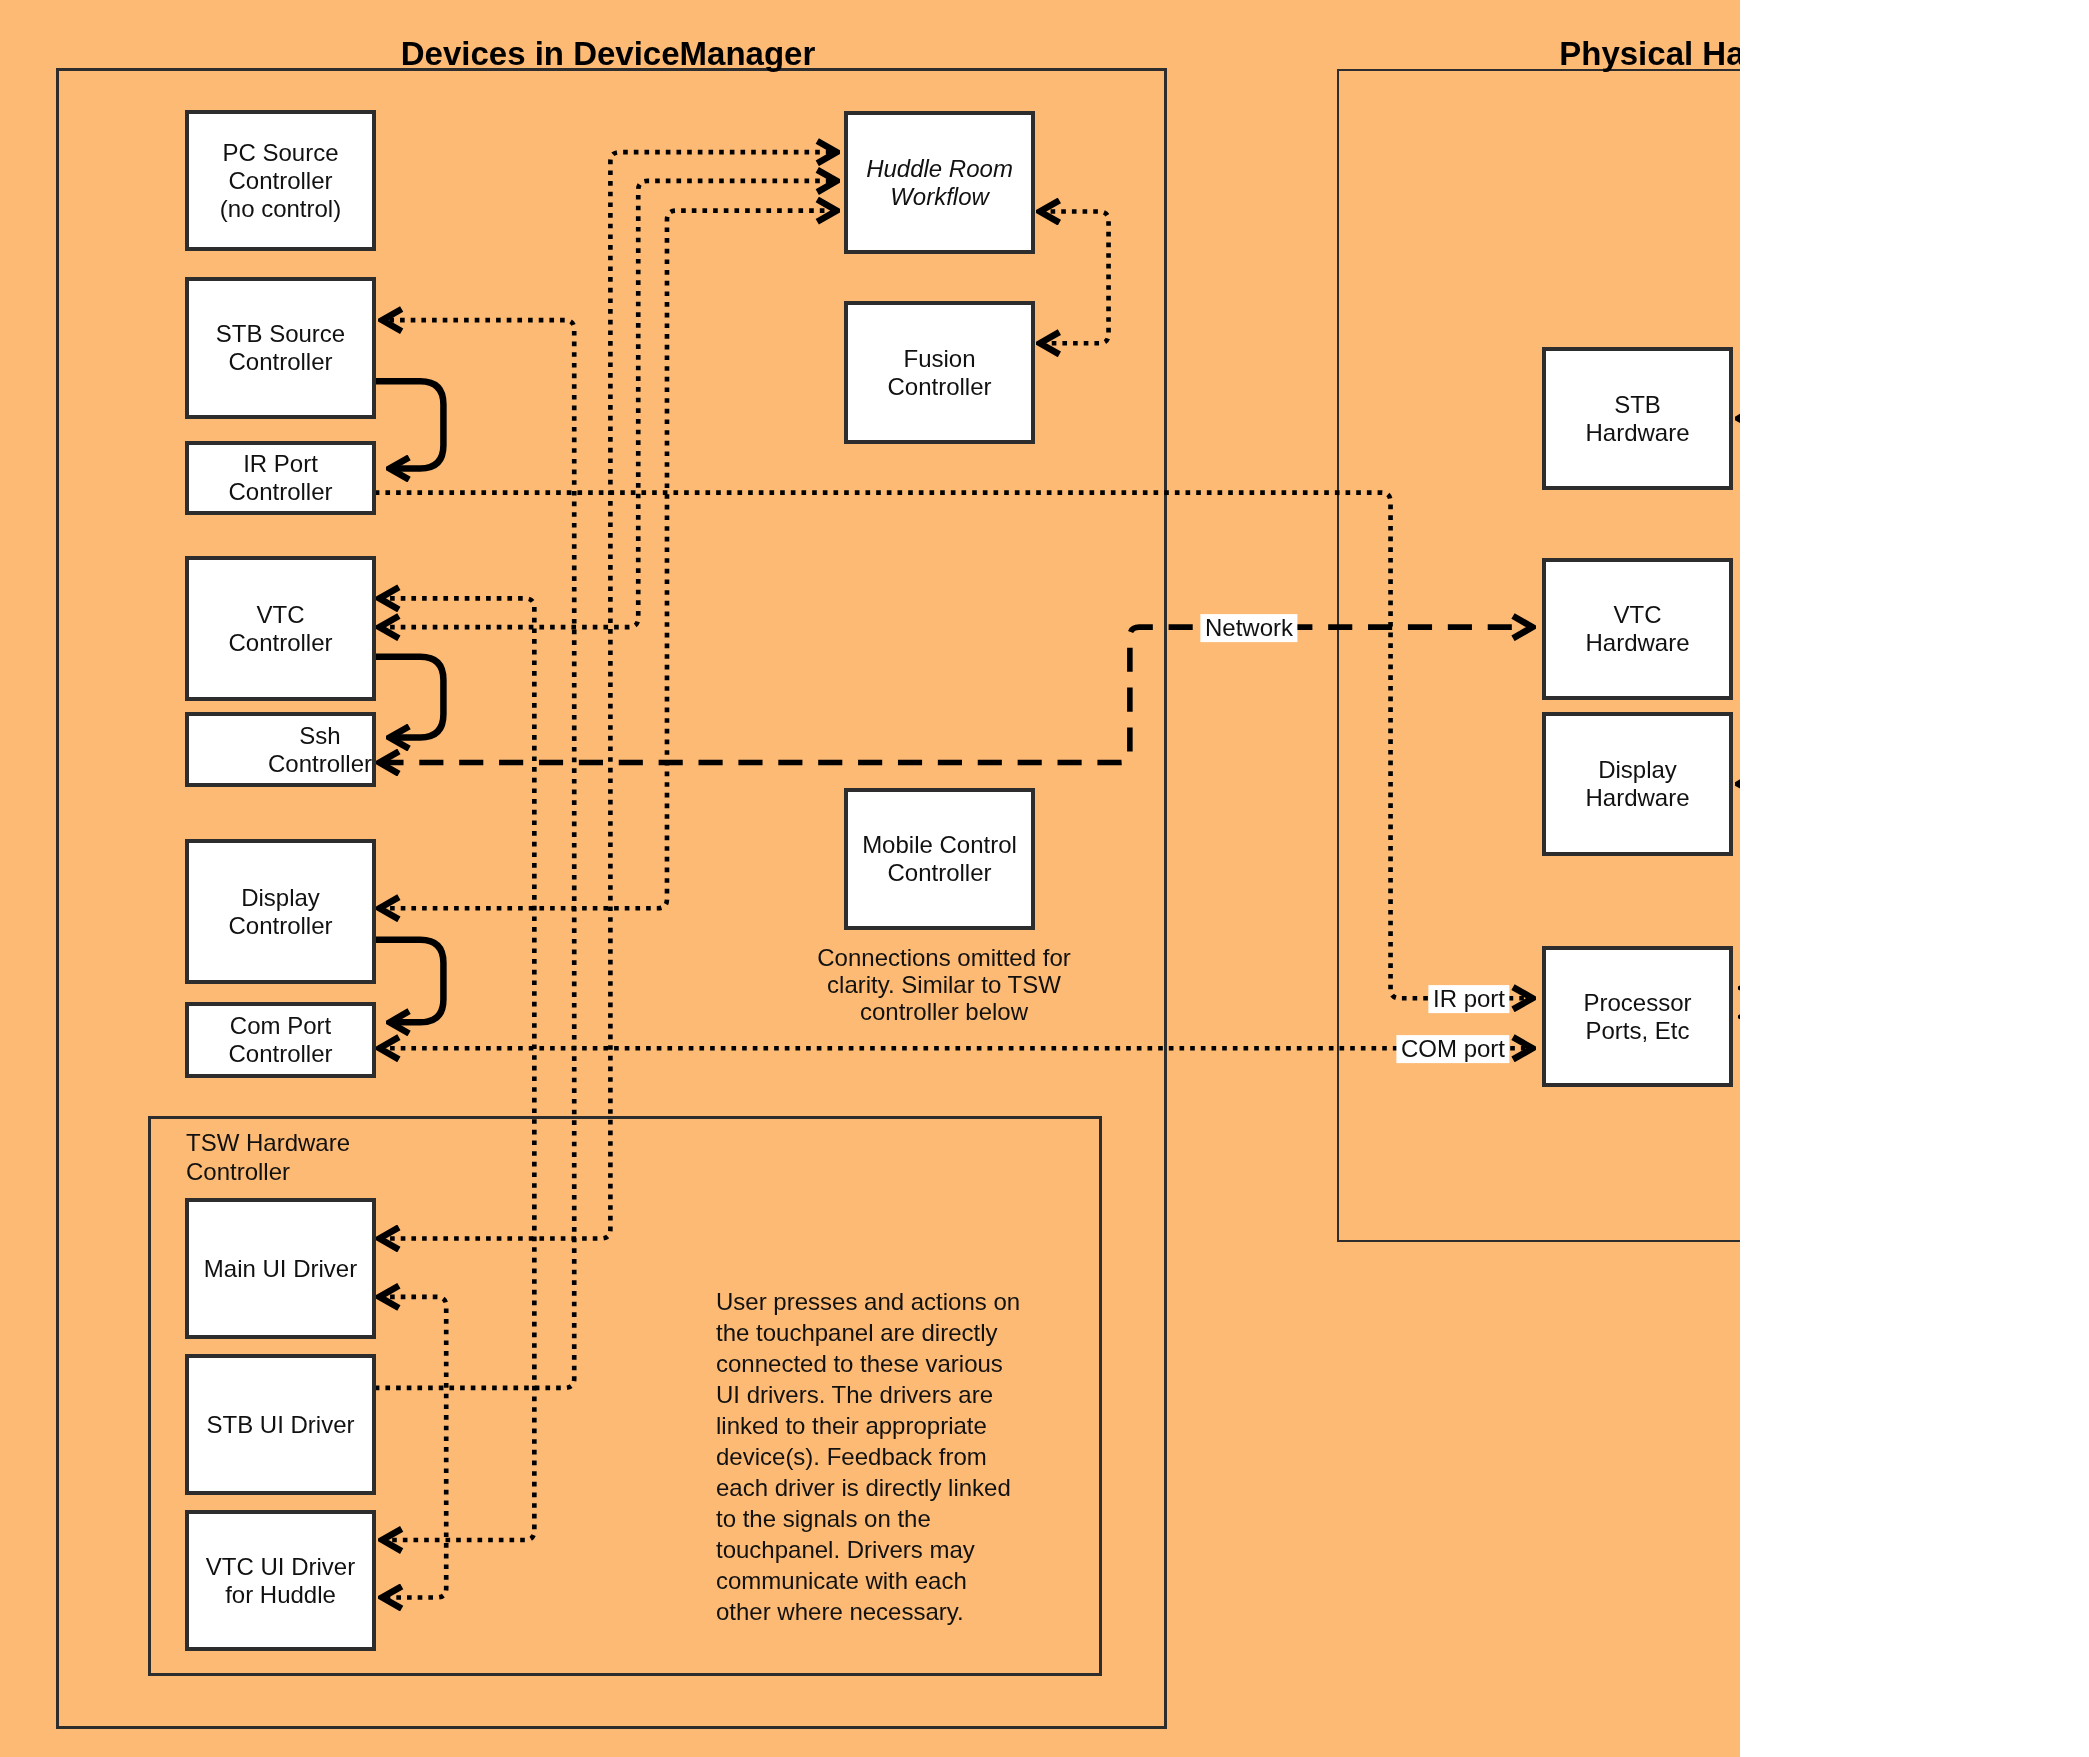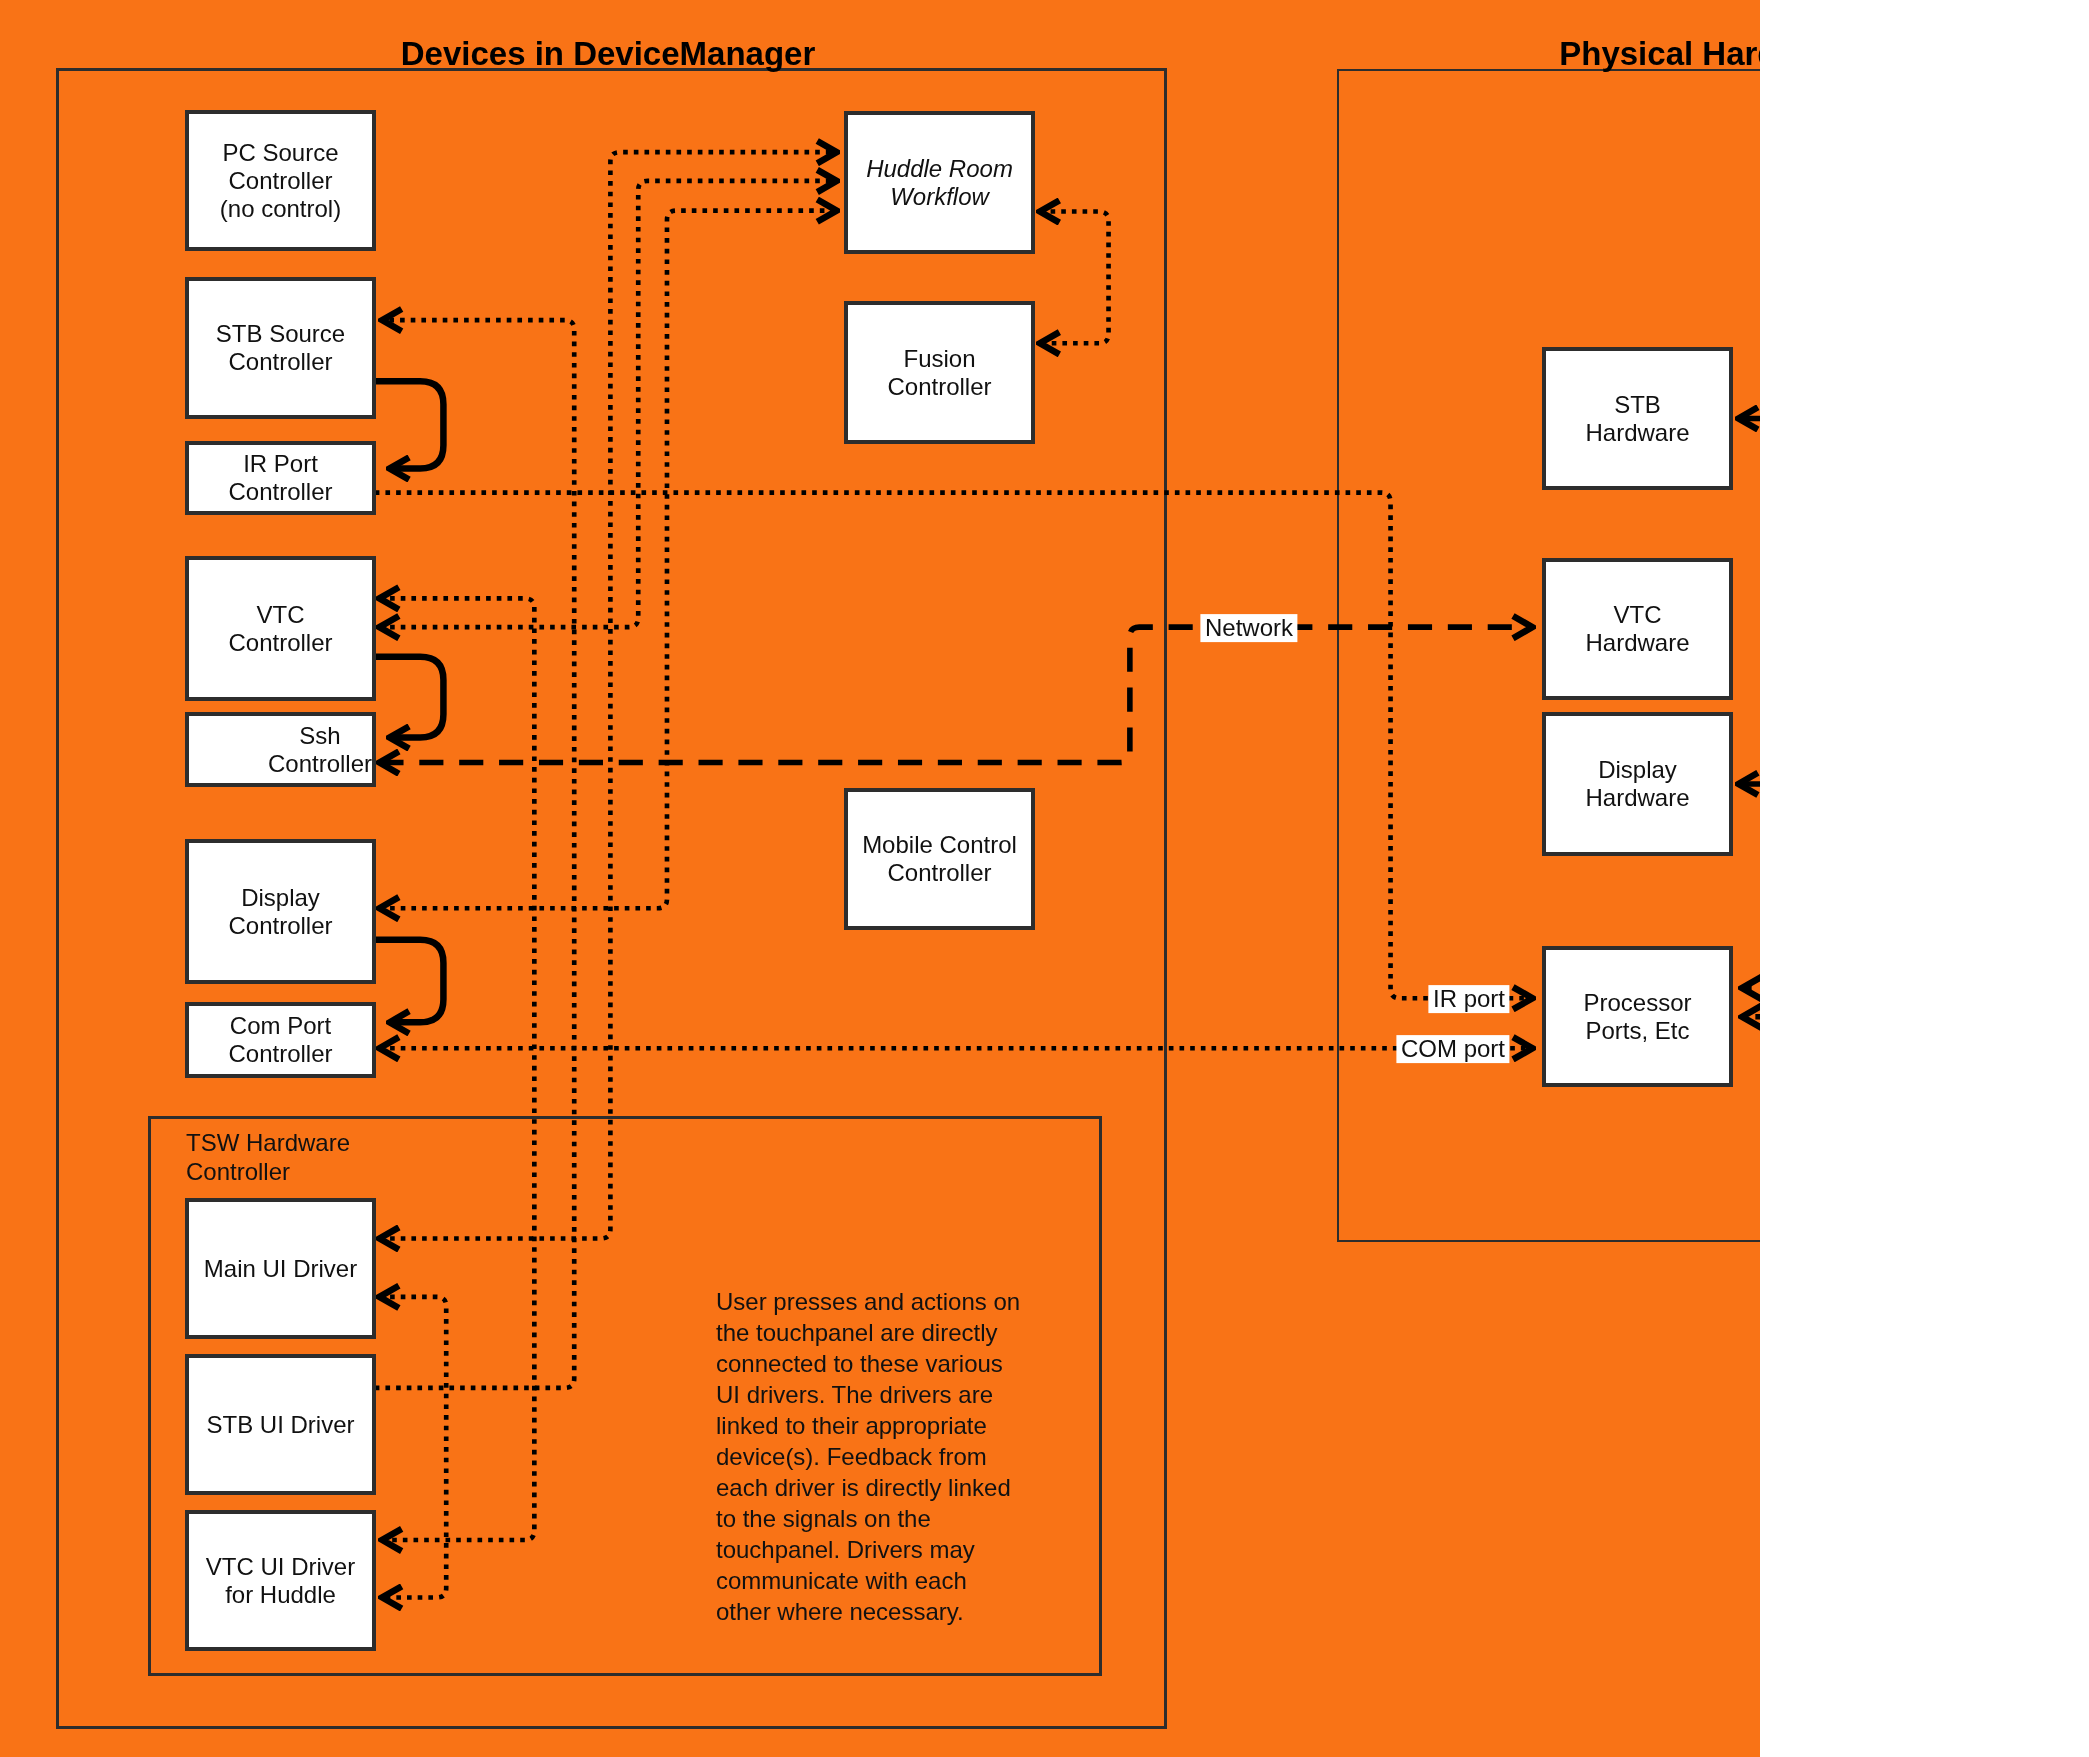--- a/index.html
+++ b/index.html
@@ -1,17 +1,17 @@
 <!DOCTYPE html>
 <html style="font-size:15px"><head>
 <meta charset="utf-8">
 <style>
   html,body{margin:0;padding:0;background:#ffffff;}
-  #stage{position:relative;width:1740px;height:1758px;background:#f97316;
-         font-family:"Liberation Sans", sans-serif;color:#111;overflow:hidden;padding-left:20px;}
+  #stage{position:relative;width:1740px;height:1758px;background:#fdba74;
+         font-family:"Liberation Sans", sans-serif;color:#111;overflow:hidden;}
   .container{position:absolute;border:3.7px solid #2d2d2d;background:transparent;z-index:0;}
   .container.thin{border-width:2.8px;}
   #connectors{position:absolute;left:0;top:0;width:2090px;height:1758px;z-index:1;}
   .box{position:absolute;border:4.6px solid #2d2d2d;background:#ffffff;z-index:2;
        display:flex;align-items:center;justify-content:center;box-sizing:border-box;}
   .box .lbl{white-space:pre-line;text-align:center;font-size:24px;line-height:28px;color:#111;}
   .ttl{position:absolute;font-size:33px;font-weight:bold;color:#000;white-space:nowrap;
        transform:translateX(-50%);z-index:3;}
   .linelabel{position:absolute;transform:translate(-50%,-50%);background:#ffffff;
        font-size:24px;line-height:26px;padding:0.9px 4.6px;z-index:3;white-space:nowrap;color:#111;}
@@ -108,20 +108,23 @@
 Workflow</span>
   </div>
   <div class="box" style="left:844px;top:301px;width:191px;height:143px;">
     <span class="lbl">Fusion
 Controller</span>
   </div>
   <div class="box" style="left:844px;top:788px;width:191px;height:142px;">
     <span class="lbl">Mobile Control
 Controller</span>
   </div>
+  <div class="note center" style="left:944px;top:944px;">Connections omitted for
+clarity. Similar to TSW
+controller below</div>
 
   <div class="tsw-label" style="left:186px;top:1128px;">TSW Hardware
 Controller</div>
   <div class="box" style="left:185px;top:1198px;width:191px;height:141px;">
     <span class="lbl">Main UI Driver</span>
   </div>
   <div class="box" style="left:185px;top:1354px;width:191px;height:141px;">
     <span class="lbl">STB UI Driver</span>
   </div>
   <div class="box" style="left:185px;top:1510px;width:191px;height:141px;">

